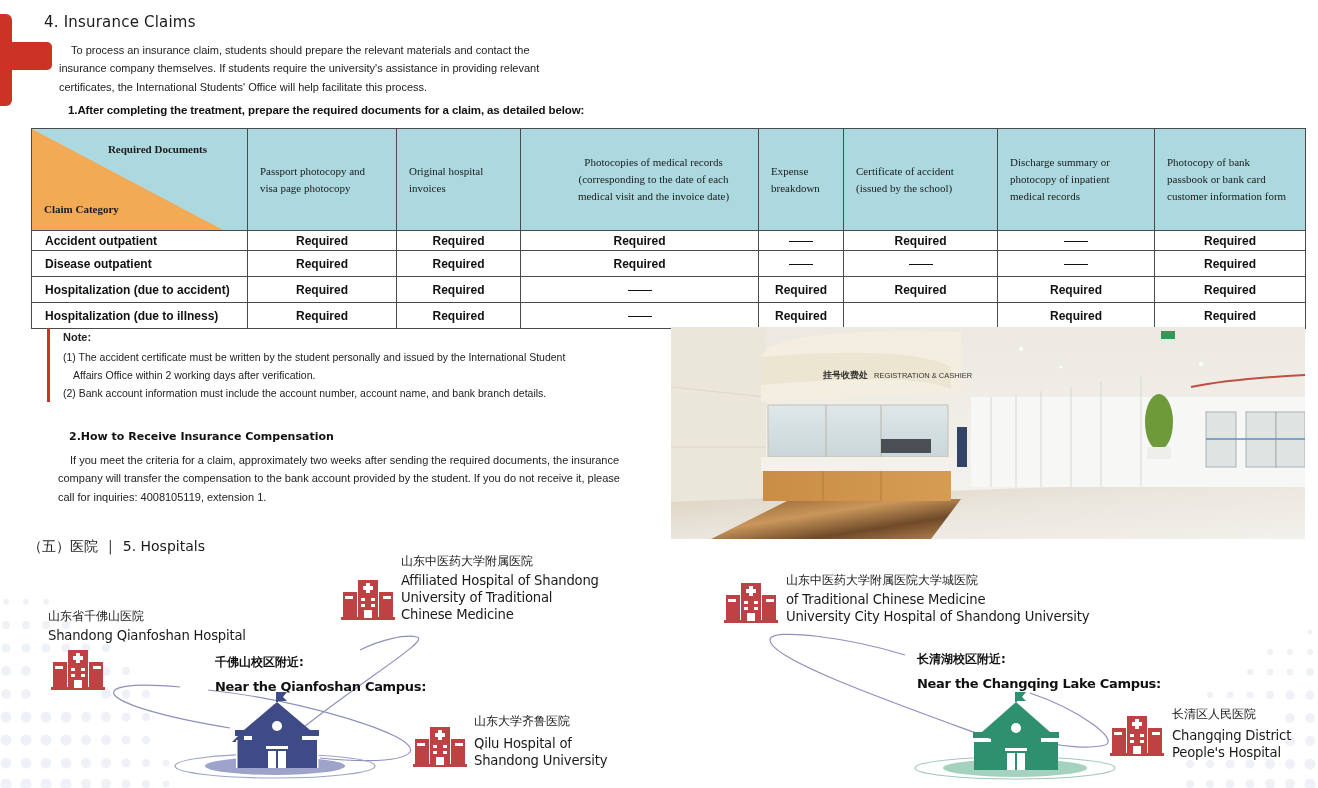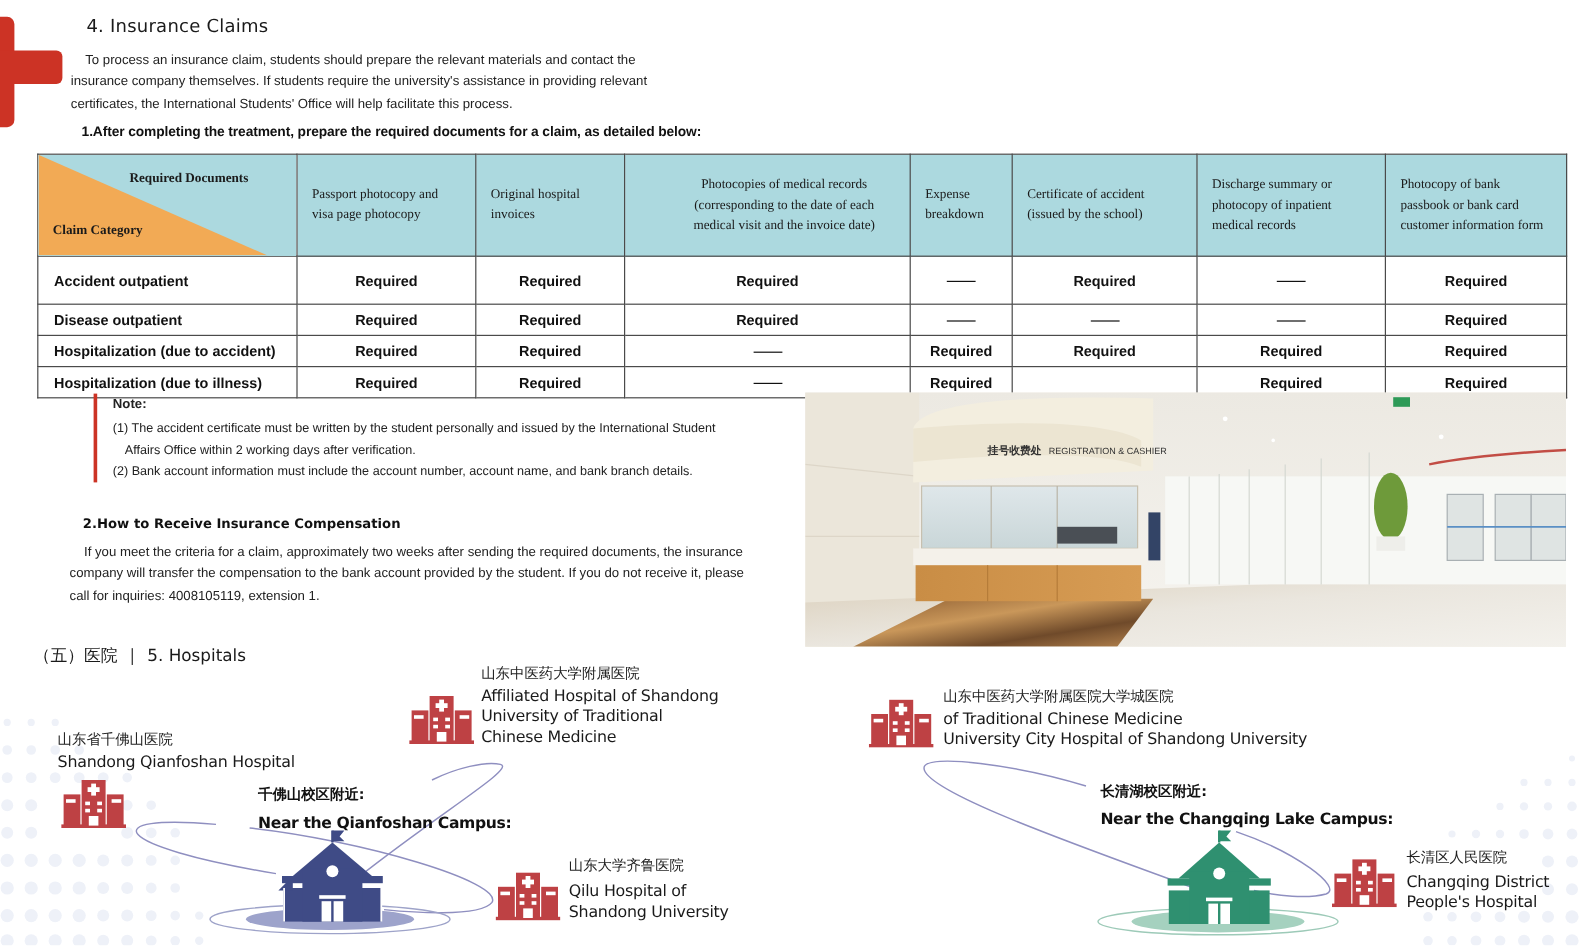--- a/index.html
+++ b/index.html
@@ -3,39 +3,39 @@
 <meta charset="utf-8">
 <style>
   * { box-sizing: border-box; margin: 0; padding: 0; }
   html, body { width: 1318px; height: 788px; overflow: hidden; background: #ffffff; }
   body { position: relative; font-family: "Liberation Sans", sans-serif; color: #1a1a1a; }
 
   .red-cross { position: absolute; left: -10px; top: 14px; width: 62px; height: 92px; }
   .red-cross .v { position: absolute; left: 0; top: 0; width: 22px; height: 92px; background: #cc3325; border-radius: 0 6px 6px 0; }
   .red-cross .h { position: absolute; left: 0; top: 28px; width: 62px; height: 28px; background: #cc3325; border-radius: 0 5px 5px 0; }
 
-  .sec-title { position: absolute; left: 72px; top: 13px; font-family: "DejaVu Sans", sans-serif; font-size: 15px; color: #1a1a1a; letter-spacing: 0.2px; }
+  .sec-title { position: absolute; left: 44px; top: 13px; font-family: "DejaVu Sans", sans-serif; font-size: 15px; color: #1a1a1a; letter-spacing: 0.2px; }
   .intro { position: absolute; left: 59px; top: 41px; width: 490px; font-size: 11px; line-height: 18.3px; color: #222; }
   .intro .indent { display: inline-block; width: 12px; }
   .sub-title-1 { position: absolute; left: 68px; top: 104px; font-family: Liberation Sans, sans-serif; font-weight: bold; font-size: 11.5px; color: #111; letter-spacing: -0.1px; }
 
   table.claims { position: absolute; left: 31px; top: 128px; width: 1274px; border-collapse: collapse; table-layout: fixed; }
   table.claims th, table.claims td { border: 1px solid #4a4a4a; }
-  table.claims thead th { background: #acd9df; height: 85px; font-family: "Liberation Serif", serif; font-weight: normal; font-size: 11px; line-height: 17px; text-align: left; padding: 0 12px; color: #1a1a1a; vertical-align: middle; }
+  table.claims thead th { background: #acd9df; height: 102px; font-family: "Liberation Serif", serif; font-weight: normal; font-size: 11px; line-height: 17px; text-align: left; padding: 0 12px; color: #1a1a1a; vertical-align: middle; }
   table.claims thead th.center { text-align: center; padding-left: 40px; }
   table.claims thead th.diag { position: relative; padding: 0; overflow: hidden; }
   .diag-svg { position: absolute; left: 0; top: 0; width: 100%; height: 100%; }
   .diag-top { position: absolute; right: 40px; top: 12px; font-family: "Liberation Serif", serif; font-weight: bold; font-size: 11px; color: #1a1a1a; }
   .diag-bot { position: absolute; left: 12px; bottom: 12px; font-family: "Liberation Serif", serif; font-weight: bold; font-size: 11px; color: #1a1a1a; }
   table.claims tbody td { height: 26px; font-size: 12px; font-weight: bold; text-align: center; color: #111; padding: 0 6px; }
   table.claims tbody td.cat { text-align: left; padding-left: 13px; }
-  table.claims tbody tr:first-child td { height: 40px; }
+  table.claims tbody tr:first-child td { height: 20px; }
   .dash { display: inline-block; width: 24px; border-top: 1.6px solid #111; vertical-align: middle; }
 
-  .note { position: absolute; left: 47px; top: 328px; width: 600px; border-left: 3px solid #cc3325; padding-left: 13px; font-size: 10.5px; line-height: 18px; color: #222; margin-left: 31px; }
+  .note { position: absolute; left: 47px; top: 328px; width: 600px; border-left: 3px solid #cc3325; padding-left: 13px; font-size: 10.5px; line-height: 18px; color: #222; }
   .note .note-head { font-weight: bold; font-size: 11px; margin-bottom: 2px; }
   .note .cont { padding-left: 10px; }
 
   .sub-title-2 { position: absolute; left: 69px; top: 430px; font-family: "DejaVu Sans", sans-serif; font-weight: bold; font-size: 11px; color: #111; }
   .comp-body { position: absolute; left: 58px; top: 451px; width: 570px; font-size: 11px; line-height: 18.3px; color: #222; }
   .comp-body .indent { display: inline-block; width: 12px; }
 
   .photo { position: absolute; left: 671px; top: 327px; width: 634px; height: 212px; overflow: hidden; background: #f1ede4; }
 
   .hosp-title { position: absolute; left: 28px; top: 538px; font-family: "DejaVu Sans", sans-serif; font-size: 14px; color: #1a1a1a; }

